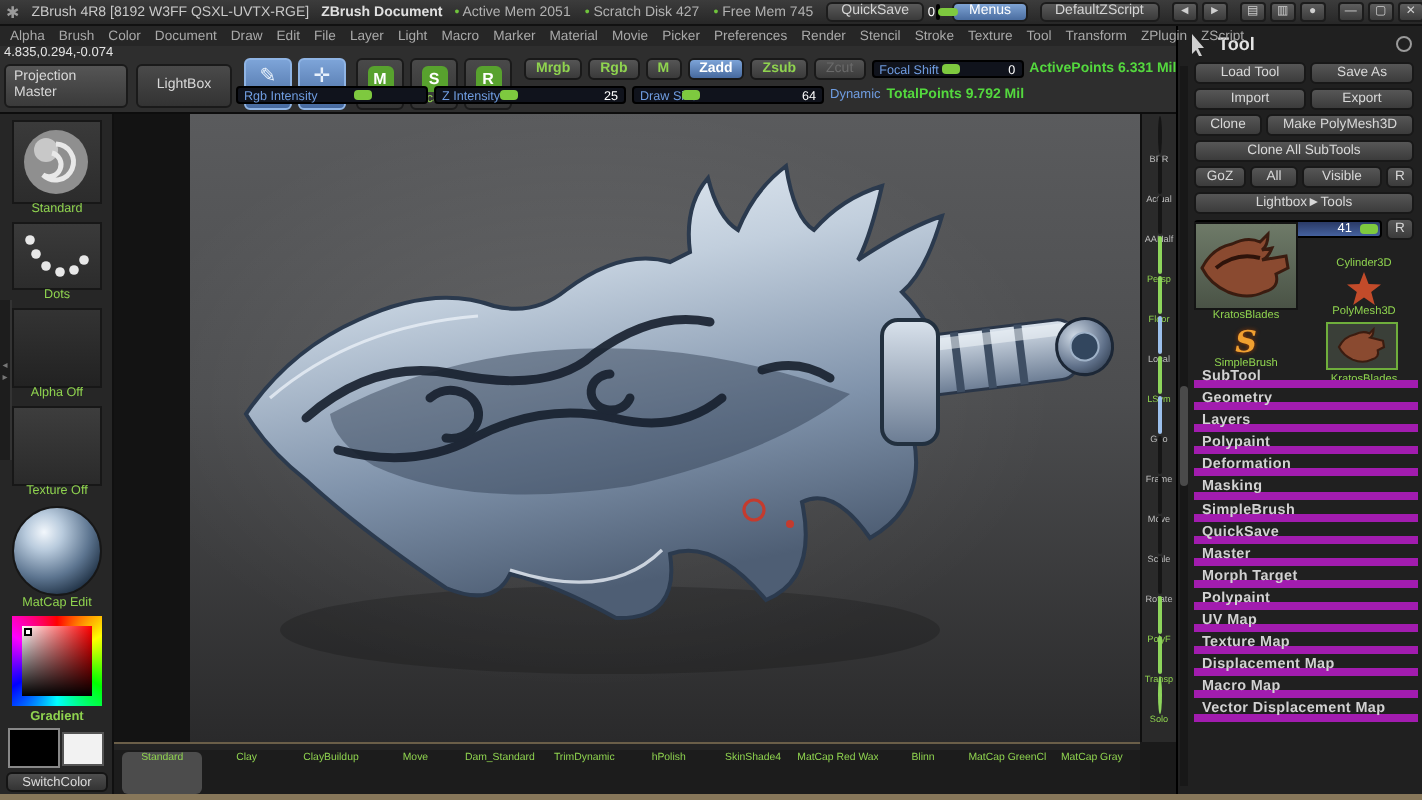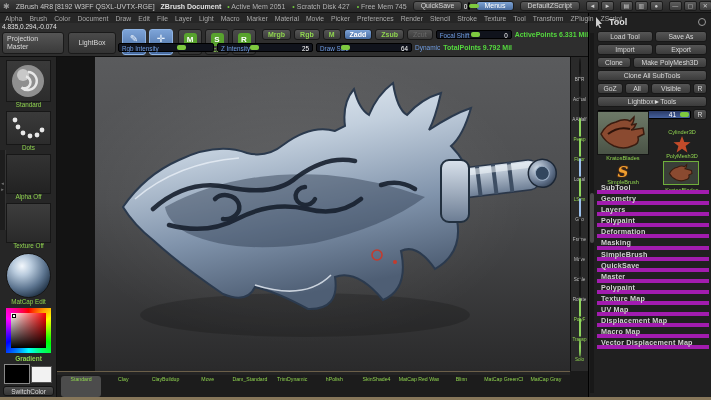--- a/index.html
+++ b/index.html
@@ -599,31 +599,34 @@
         </div>
 
         <div class="section-row">
           <span>QuickSave</span>
         </div>
 
         <div class="section-row">
           <span>Master</span>
         </div>
 
+        <div class="section-row">
+          <span>Morph Target</span>
+        </div>
 
         <div class="section-row">
           <span>Polypaint</span>
         </div>
 
         <div class="section-row">
+          <span>UV Map</span>
+        </div>
+
+        <div class="section-row">
           <span>Texture Map</span>
-        </div>
-
-        <div class="section-row">
-          <span>UV Map</span>
         </div>
 
         <div class="section-row">
           <span>Displacement Map</span>
         </div>
 
         <div class="section-row">
           <span>Macro Map</span>
         </div>
 

